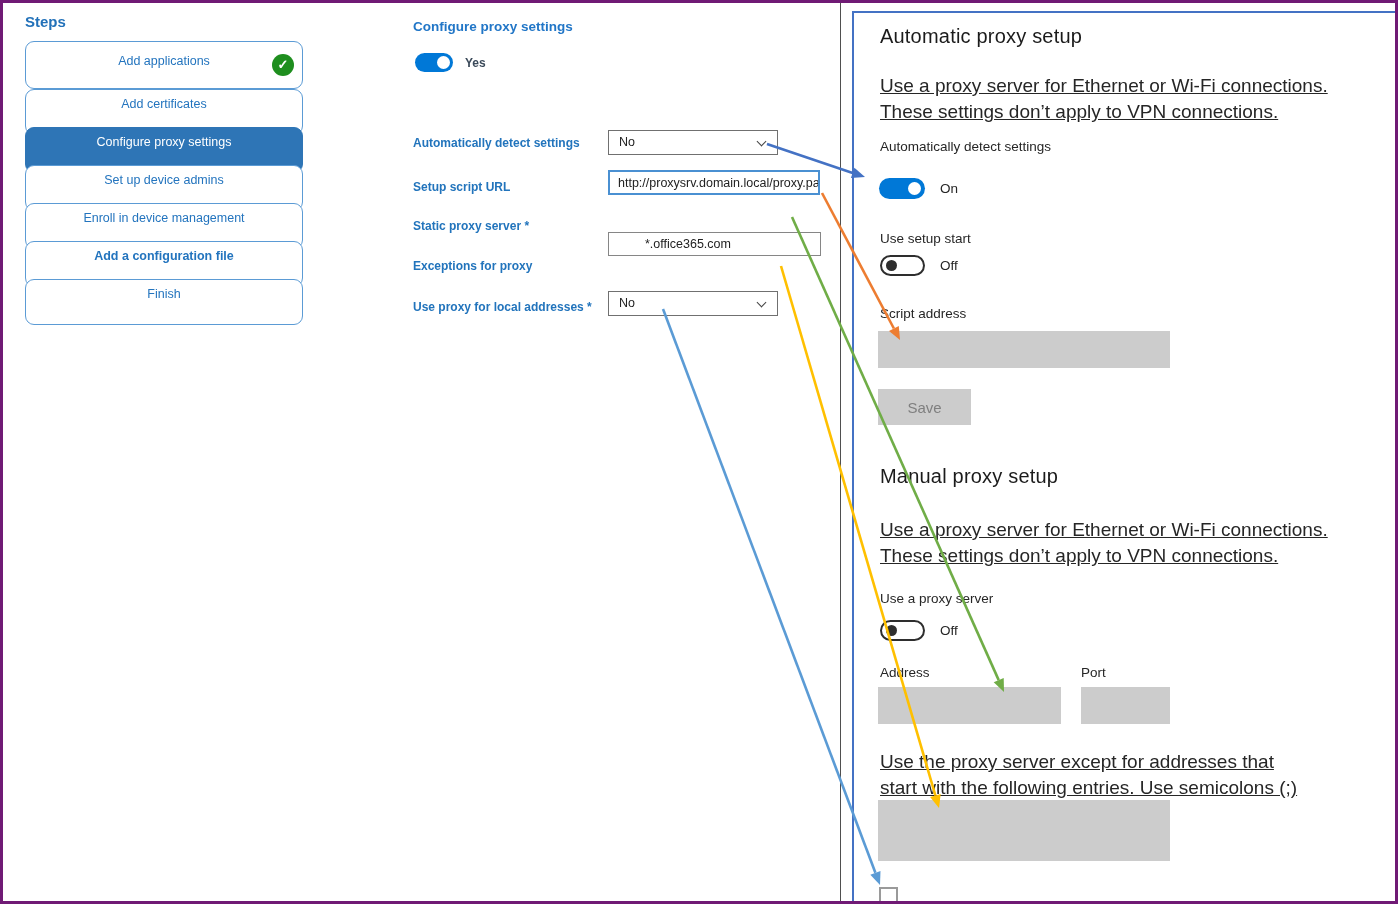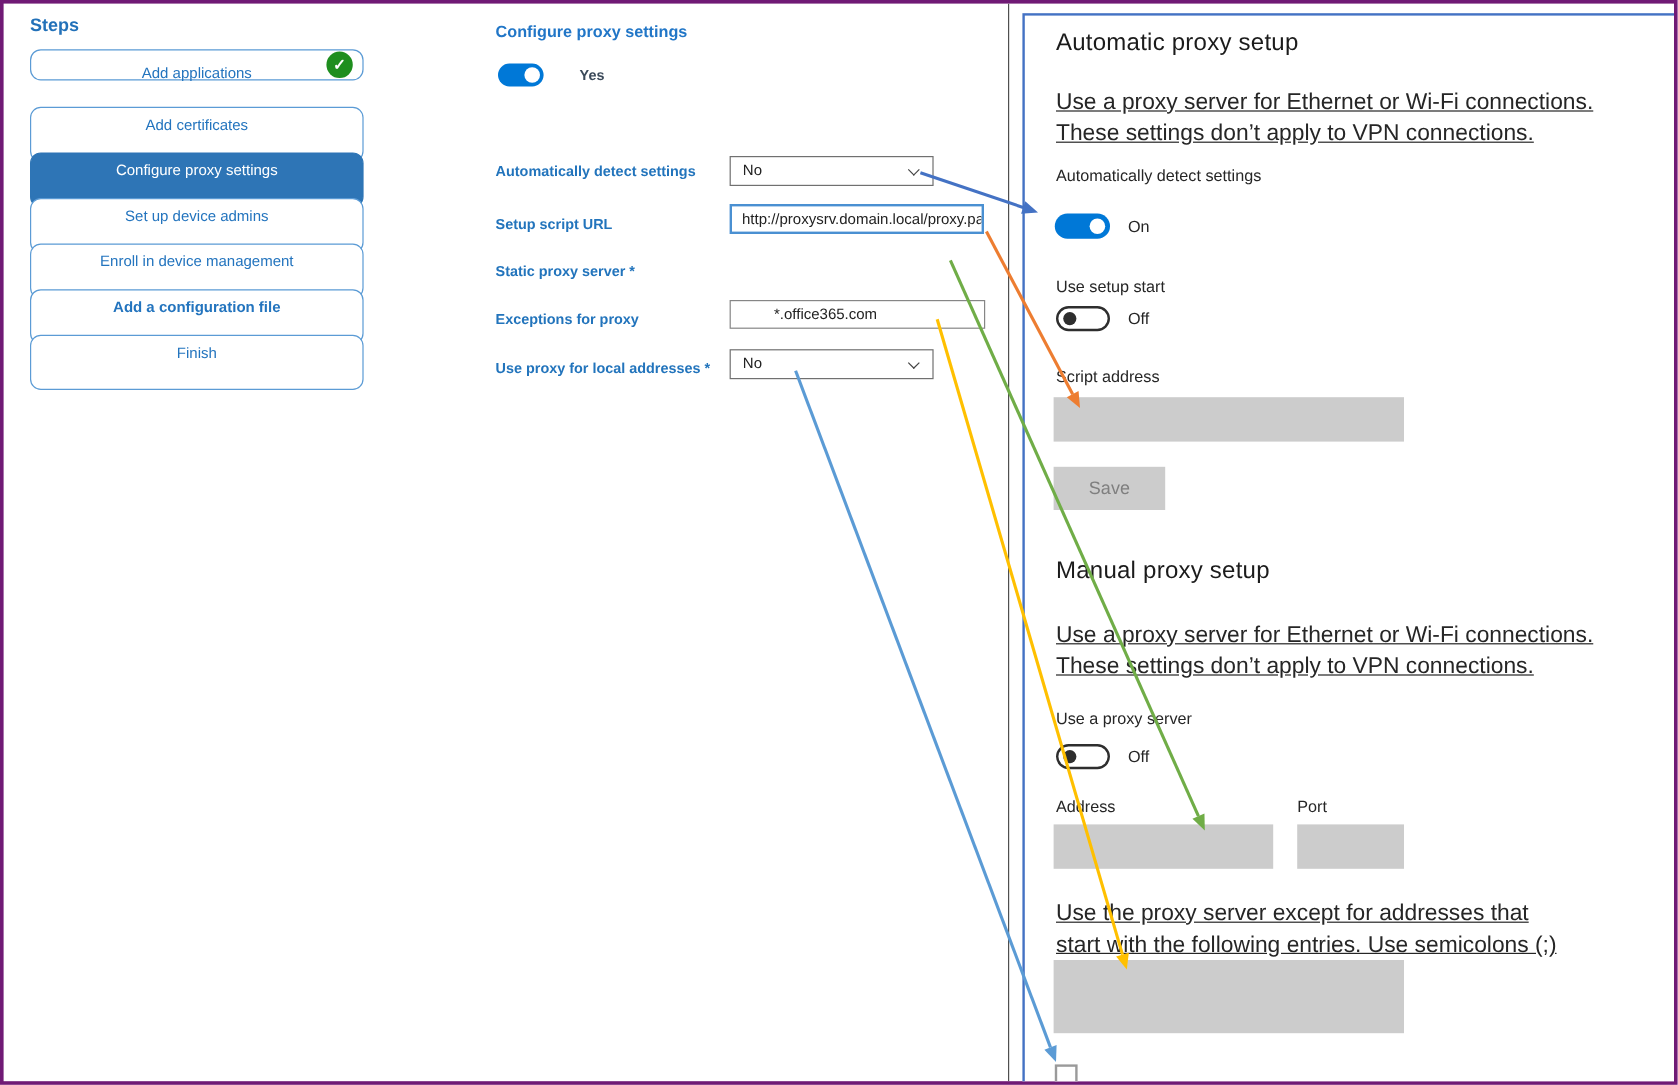--- a/index.html
+++ b/index.html
@@ -6,50 +6,50 @@
   html,body { width:1398px; height:904px; background:#fff; font-family:"Liberation Sans", sans-serif; }
   #screen { position:absolute; left:0; top:0; width:1398px; height:904px; background:#fff;
             border:3px solid #701a75; overflow:hidden; }
 
   
   .sidebar { position:absolute; left:22px; top:10px; width:278px; }
   .steps-title { position:absolute; left:0; top:0; font-size:15px; font-weight:bold; color:#2271B9; }
   .sb-item { position:absolute; left:0; width:278px; height:46px; line-height:29px; text-align:center;
              background:#fff; border:1px solid #5B9BD5; border-radius:9px; color:#2374BE;
              font-size:12.5px; cursor:pointer; }
-  .sb-item.tall { height:26px; line-height:39px; }
+  .sb-item.tall { height:48px; line-height:39px; }
   .sb-item.selected { background:#2E75B6; border-color:#2E75B6; color:#fff; }
   .sb0{top:28px;} .sb1{top:76px;} .sb2{top:114px;} .sb3{top:152px;} .sb4{top:190px;} .sb5{top:228px;font-weight:bold;} .sb6{top:266px;}
   .check-badge { position:absolute; right:8px; top:50%; transform:translateY(-50%); width:22px; height:22px;
                  border-radius:50%; background:#1E8E1E; color:#fff; font-size:13px; font-weight:bold;
                  text-align:center; line-height:22px; }
 
   
   .wizard-title { position:absolute; left:410px; top:16px; font-size:13.5px; font-weight:bold; color:#2176C7; }
   .toggle { position:absolute; border-radius:11px; cursor:pointer; }
   .knob { position:absolute; border-radius:50%; }
   .t-on-sm { left:412px; top:50px; width:38px; height:19px; background:#0078D7; border-radius:10px; }
   .t-on-sm .knob { right:3px; top:3px; width:13px; height:13px; background:#fff; }
-  .yes-label { position:absolute; left:462px; top:53px; font-size:12px; font-weight:bold; color:#3B4A5A;margin-left:18px; }
+  .yes-label { position:absolute; left:462px; top:53px; font-size:12px; font-weight:bold; color:#3B4A5A; }
 
   .f-label { position:absolute; left:410px; font-size:12px; font-weight:600; color:#2274BC; }
   .fl0{top:133px;} .fl1{top:177px;} .fl2{top:216px;} .fl3{top:256px;} .fl4{top:297px;}
 
   .dropdown { position:absolute; left:605px; width:170px; height:25px; background:#fff;
               border:1px solid #707070; cursor:pointer; }
   .dropdown .val { position:absolute; left:10px; top:4px; font-size:12.5px; color:#222; }
   .chev { position:absolute; right:12px; top:7px; width:7px; height:7px;
           border-right:1.6px solid #444; border-bottom:1.6px solid #444; transform:rotate(45deg); }
   .dd0{top:127px;} .dd4{top:288px;}
 
   .txt { position:absolute; left:605px; width:213px; height:24px; border:1px solid #868686;
          font-family:"Liberation Sans", sans-serif; font-size:12.5px; color:#222; padding:0 0 0 8px;
          background:#fff; white-space:nowrap; overflow:hidden; }
   .txt.focused { width:212px; height:25px; border:2px solid #4A90D2; }
-  .ti1{top:167px;} .ti2{top:207px;} .ti3{top:247px;padding-left:36px;}
+  .ti1{top:167px;} .ti2{top:207px;} .ti3{top:229px;padding-left:36px;}
 
   
   .divider { position:absolute; left:837px; top:0; width:1px; height:904px; background:#4f4f4f; }
   .panel { position:absolute; left:849px; top:8px; width:546px; height:910px;
            border:2px solid #4472C4; background:#fff; }
   .panel h1 { position:absolute; left:26px; font-size:20px; font-weight:300; color:#1b1b1b; letter-spacing:.2px; }
   .panel p { position:absolute; left:26px; font-size:19px; color:#262626; line-height:1.38;text-decoration:underline; }
   .p-label { position:absolute; left:26px; font-size:13.5px; color:#262626; }
   .t-on  { background:#0078D7; width:46px; height:21px; }
   .t-on .knob { right:4px; top:4px; width:13px; height:13px; background:#fff; }

